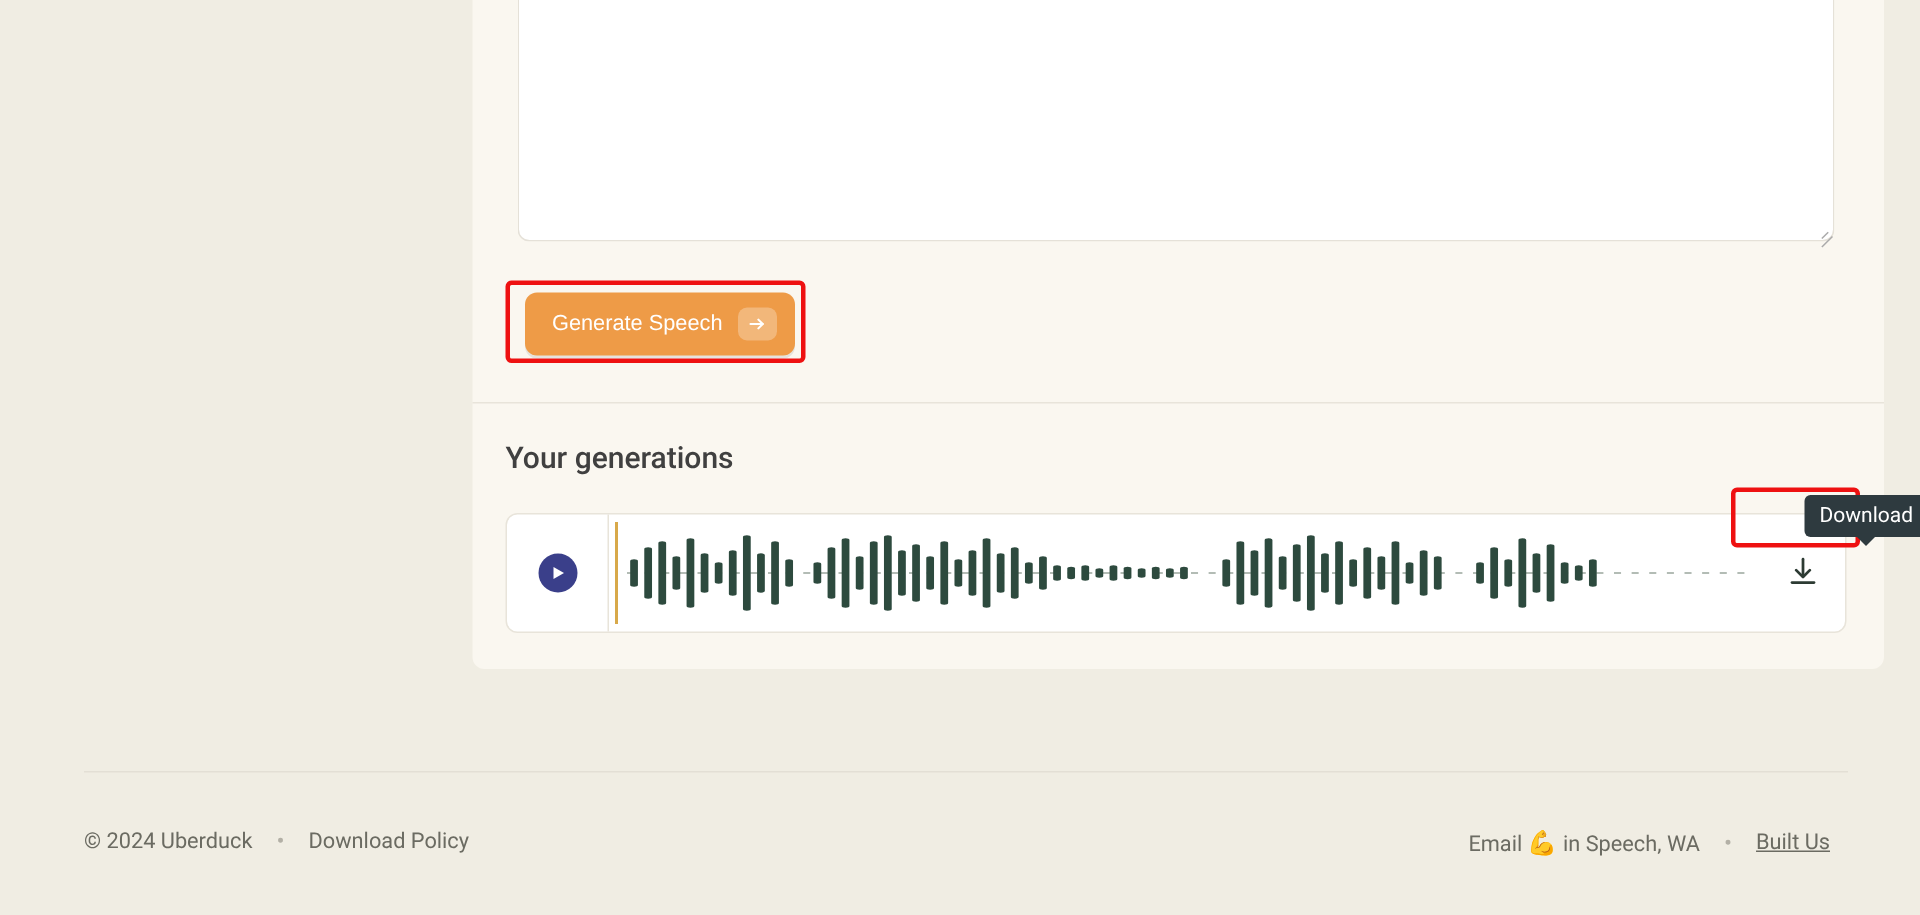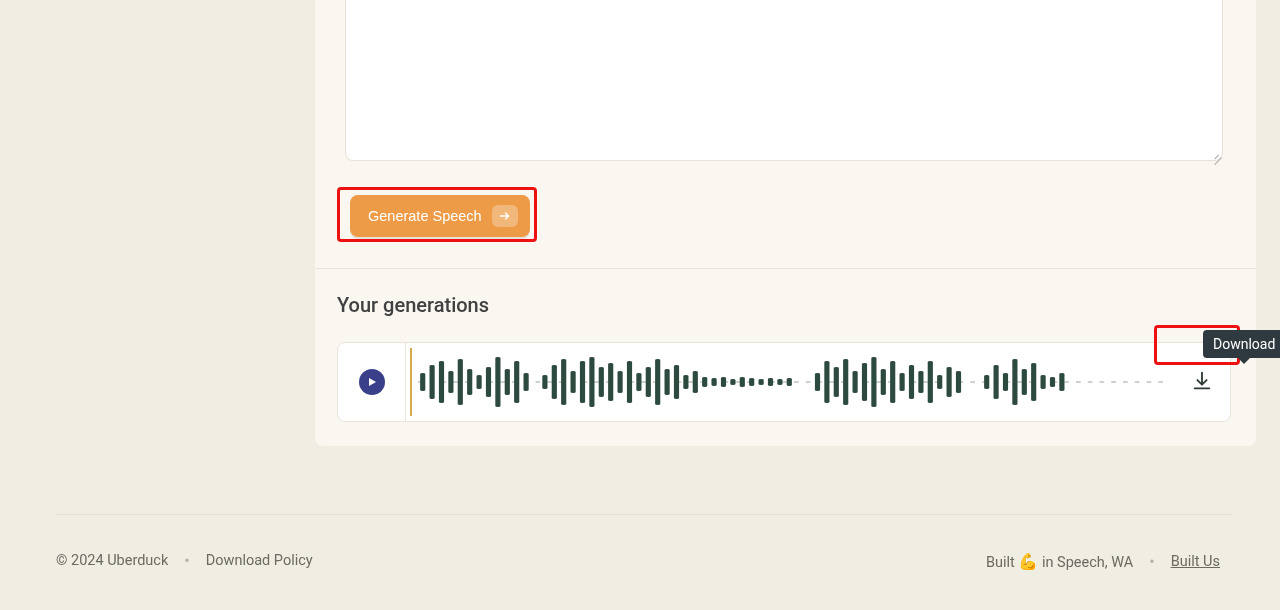--- a/index.html
+++ b/index.html
@@ -365,18 +365,18 @@
 
 <div class="footer-rule"></div>
 <div class="footer">
   <div class="left">
     <span>© 2024 Uberduck</span>
     <span class="dot">•</span>
     <a class="pp">Download Policy</a>
   </div>
   <div class="right">
     <span>
-      <span>Built </span><span class="flex-emoji">💪</span><span> in Speech, WA</span>
+      <span>Email </span><span class="flex-emoji">💪</span><span> in Speech, WA</span>
     </span>
     <span class="dot">•</span>
     <a>Built Us</a>
   </div>
 </div>
 
 </body></html>

